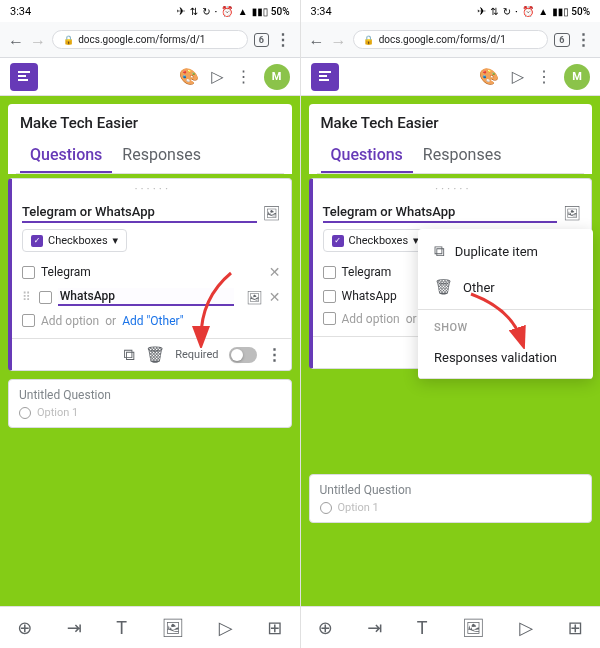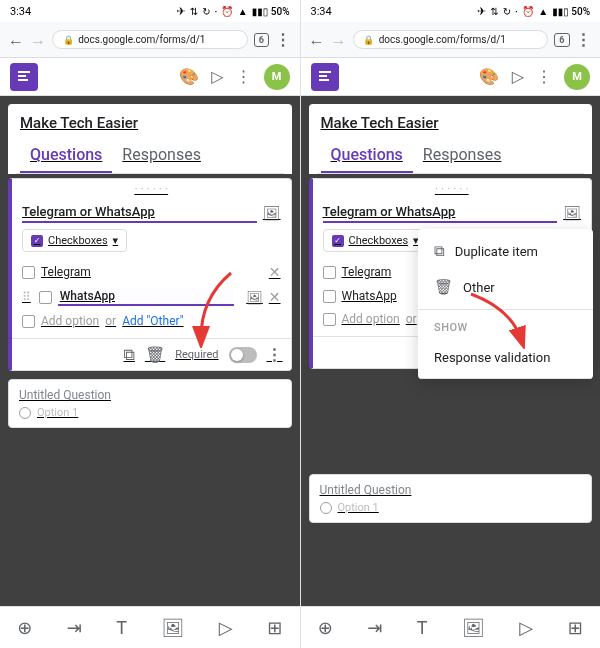--- a/index.html
+++ b/index.html
@@ -111,22 +111,21 @@
       background: #8bc34a;
       display: flex; align-items: center; justify-content: center;
       font-size: 11px; color: #fff; font-weight: bold;
     }
 
     
     .form-content {
       flex: 1;
       overflow-y: auto;
       padding: 8px;
-      background: #404040;
-      text-decoration: underline;
+      background: #84cc16;
     }
     .form-title {
       font-size: 15px;
       font-weight: 500;
       color: #202124;
       padding: 4px 4px 6px 4px;
       background: #fff;
     }
     .form-tabs {
       display: flex;
@@ -221,21 +220,21 @@
       border-bottom: 2px solid #673ab7;
       background: #f3e5ff22;
       padding: 1px 2px;
       font-weight: 500;
     }
     .option-remove { font-size: 14px; color: #9e9e9e; cursor: pointer; }
     .drag-handle { font-size: 12px; color: #bdbdbd; margin-right: 2px; }
 
     .add-option-row {
       display: flex;
-      align-items: flex-end;
+      align-items: flex-start;
       gap: 6px;
       padding: 4px 0;
       font-size: 12px;
       color: #9e9e9e;
     }
     .add-other-link { color: #1a73e8; cursor: pointer; font-size: 12px; }
 
     
     .card-footer {
       display: flex;
@@ -568,21 +567,21 @@
               <span>Duplicate item</span>
             </div>
             <div class="menu-item">
               <span class="mi-icon">🗑</span>
               <span>Other</span>
             </div>
           </div>
           <div class="menu-section">
             <div class="menu-show-label">Show</div>
             <div class="menu-text-item">
-              <span>Response validation</span>
+              <span>Responses validation</span>
             </div>
           </div>
         </div>
 
         <svg style="position:absolute; right:60px; top:110px; pointer-events:none; z-index:300;" width="70" height="60">
           <defs>
             <marker id="arrowhead-right" markerWidth="8" markerHeight="6" refX="4" refY="3" orient="auto">
               <polygon points="0 0, 8 3, 0 6" fill="#e53935"></polygon>
             </marker>
           </defs>

